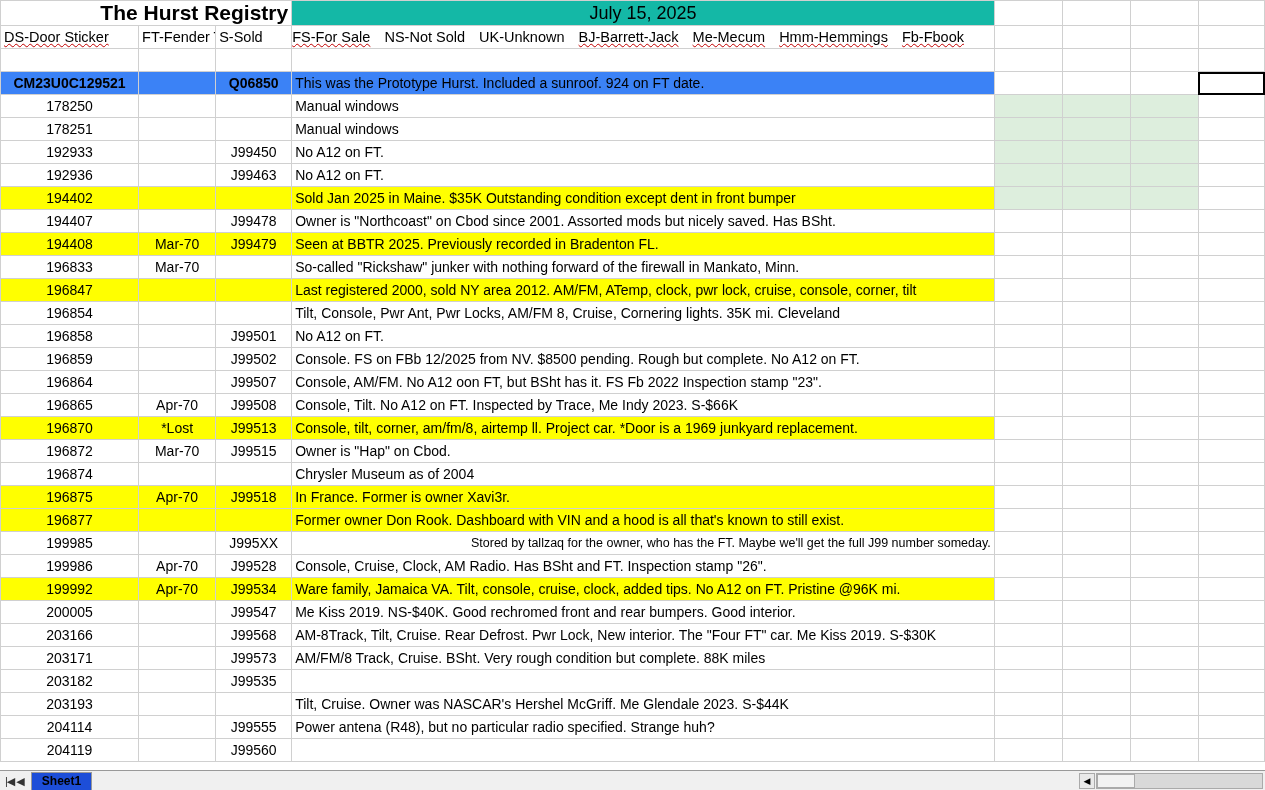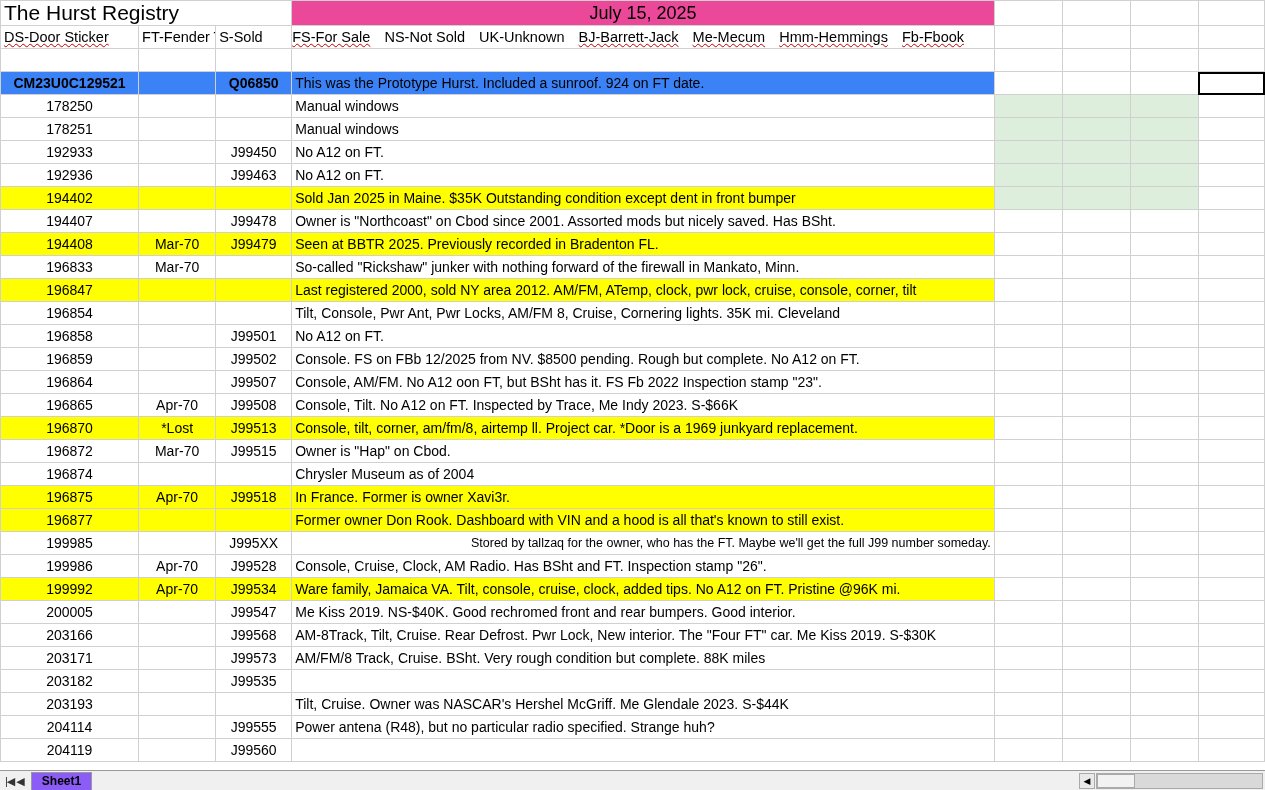--- a/index.html
+++ b/index.html
@@ -31,22 +31,22 @@
   .left{text-align:left;}
   .yellow{background:#ffff00;margin-left:28px;}
   .green{background:#ddeedd;}
   .grey{background:#3b82f6;}
   .bold{font-weight:bold;}
   .small{font-size:12.5px;text-align:right;}
   .spell{ text-decoration: underline; text-decoration-style: wavy; text-decoration-color:#c00000; text-decoration-thickness:1px;}
 
   
   .titlerow td{height:32px;border:1px solid #d0d0d0;}
-  .title-text{font-size:21px;text-align:left;}
-  .date-text{font-size:18px;text-align:center;background:#ec4899;}
+  .title-text{font-size:21px;text-align:right;font-weight:bold;}
+  .date-text{font-size:18px;text-align:center;background:#14b8a6;}
 
   
   .legendrow td{height:24px;margin-left:46px;}
   .legend-cell{font-size:14.5px;}
 
   
   .spacer td{height:18px;}
 
   
   .hdrrow td{height:24px;text-align:center;}
@@ -56,21 +56,21 @@
 
   
   .tabbar{
     position:absolute;left:0;top:770px;width:1265px;height:20px;
     background:#f0f0f0;border-top:1px solid #999;
     display:flex;align-items:center;font-size:12px;
   }
   .navbtns{display:flex;align-items:center;padding:0 4px;color:#333;letter-spacing:-1px;}
   .navbtns span{padding:0 1px;font-size:11px;}
   .sheettab{
-    background:#8b5cf6;border:1px solid #999;border-bottom:none;
+    background:#1d4ed8;border:1px solid #999;border-bottom:none;
     padding:1px 10px 2px 10px;font-weight:bold;font-size:12px;margin-left:2px;
     transform:skewX(0deg);
   }
   .tabfill{flex:1;}
   .hscroll{width:165px;height:14px;background:#d9d9d9;border:1px solid #aaa;margin-right:2px;position:relative;}
   .hscroll .thumb{position:absolute;left:0;top:0;bottom:0;width:36px;background:#f2f2f2;border:1px solid #aaa;}
   .scroll-arrow{width:14px;height:14px;background:#e9e9e9;border:1px solid #aaa;display:flex;align-items:center;justify-content:center;font-size:9px;margin-right:1px;}
   .partial-row td{height:10px;border-top:1px solid #d0d0d0;color:#000;}
 </style>
 </head>

